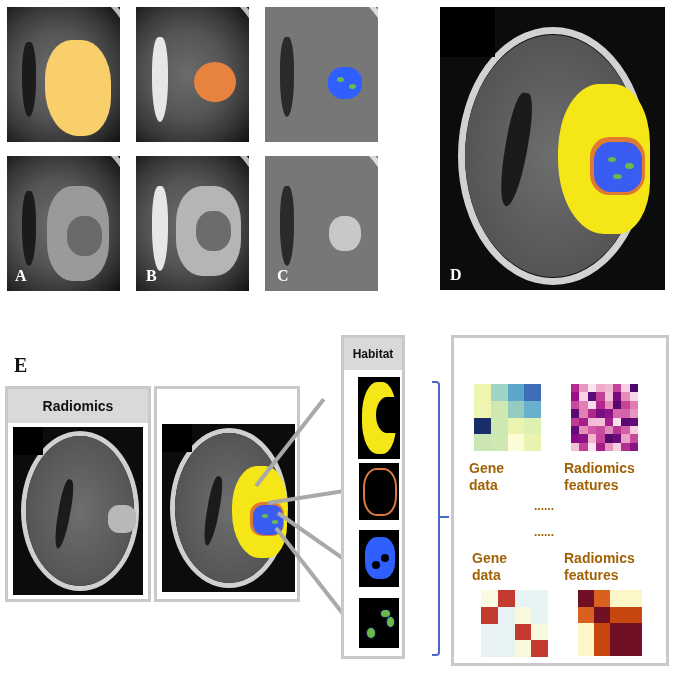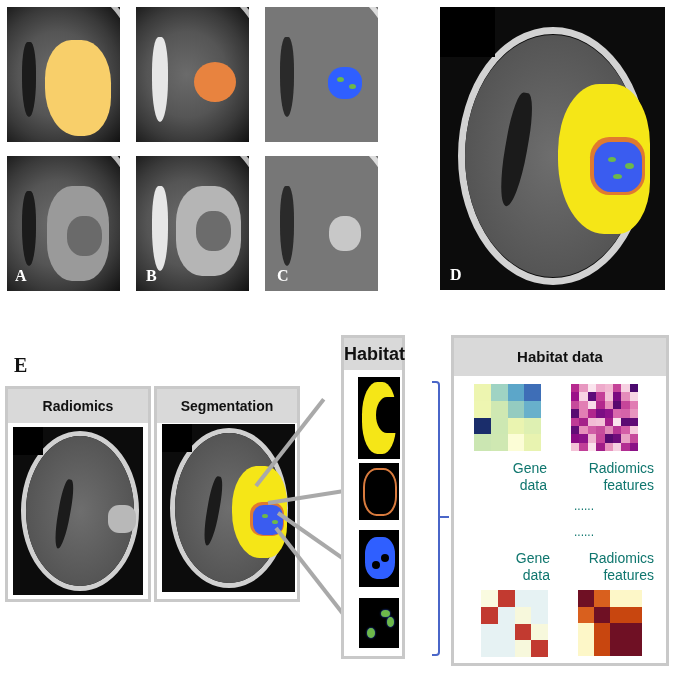--- a/index.html
+++ b/index.html
@@ -9,21 +9,21 @@
   .mri .bg{position:absolute;inset:0;background:radial-gradient(ellipse at 45% 50%,#6b6b6b 0%,#555 45%,#3a3a3a 70%,#111 100%);}
   .skull{position:absolute;border:5px solid #cfcfcf;border-radius:50%;box-sizing:border-box;}
   .brain{position:absolute;border-radius:50%;background:radial-gradient(ellipse at 50% 50%,#6e6e6e,#555 70%,#484848);}
   .vent{position:absolute;background:#1b1b1b;border-radius:40% 40% 50% 50%;}
   .panel-letter{position:absolute;font-family:"Liberation Serif",serif;font-weight:bold;color:#fff;font-size:16px;}
   .blob{position:absolute;}
   .box{position:absolute;border:3px solid #c9c9c9;background:#fff;box-sizing:border-box;}
   .box-head{background:#d9d9d9;text-align:center;font-weight:bold;color:#111;}
   .hm{position:absolute;display:grid;}
   .hm div{width:100%;height:100%;}
-  .label{position:absolute;text-align:right;font-weight:normal;color:#0f766e;font-size:14px;line-height:17px;}
+  .label{position:absolute;text-align:left;font-weight:bold;color:#a16207;font-size:14px;line-height:17px;}
   .arrow{position:absolute;height:4px;background:#a9a9a9;transform-origin:0 50%;}
 </style>
 </head>
 <body>
 
 <div class="abs mri" style="left:7px;top:7px;width:113px;height:135px;">
   <div class="bg"></div>
   <div class="skull" style="left:-40px;top:-30px;width:180px;height:230px;border-color:#bdbdbd;"></div>
   <div class="vent" style="left:15px;top:35px;width:14px;height:75px;"></div>
   <div class="blob" style="left:38px;top:33px;width:66px;height:96px;background:#f8cf6a;border-radius:40% 45% 40% 50%;"></div>
@@ -90,41 +90,40 @@
   <div class="abs mri" style="left:5px;top:38px;width:130px;height:168px;background:#0c0c0c;">
     <div class="skull" style="left:8px;top:4px;width:118px;height:160px;border-color:#d0d0d0;"></div>
     <div class="brain" style="left:13px;top:9px;width:108px;height:150px;"></div>
     <div class="abs" style="left:0;top:0;width:30px;height:28px;background:#000;"></div>
     <div class="vent" style="left:45px;top:52px;width:12px;height:70px;transform:rotate(10deg);"></div>
     <div class="blob" style="left:95px;top:78px;width:28px;height:28px;background:#b8b8b8;border-radius:40%;"></div>
   </div>
 </div>
 
 <div class="box" style="left:154px;top:386px;width:146px;height:216px;">
-  <div class="box-head" style="height:34px;line-height:34px;font-size:14px;">Segmentation</div>
   <div class="abs mri" style="left:5px;top:35px;width:133px;height:168px;background:#0c0c0c;">
     <div class="skull" style="left:8px;top:4px;width:118px;height:160px;border-color:#d0d0d0;"></div>
     <div class="brain" style="left:13px;top:9px;width:108px;height:150px;"></div>
     <div class="abs" style="left:0;top:0;width:30px;height:28px;background:#000;"></div>
     <div class="vent" style="left:45px;top:52px;width:12px;height:70px;transform:rotate(10deg);"></div>
     <div class="blob" style="left:70px;top:42px;width:55px;height:92px;background:#f5e617;border-radius:45% 40% 35% 50%;"></div>
     <div class="blob" style="left:88px;top:78px;width:34px;height:34px;background:#e07a30;border-radius:35%;"></div>
     <div class="blob" style="left:91px;top:81px;width:30px;height:30px;background:#3a5cf0;border-radius:35%;"></div>
     <div class="blob" style="left:100px;top:90px;width:6px;height:4px;background:#6db84a;border-radius:50%;"></div>
     <div class="blob" style="left:110px;top:96px;width:6px;height:4px;background:#6db84a;border-radius:50%;"></div>
   </div>
 </div>
 
 <div class="arrow" style="left:256px;top:484px;width:110px;transform:rotate(-52deg);"></div>
 <div class="arrow" style="left:268px;top:501px;width:90px;transform:rotate(-9deg);"></div>
 <div class="arrow" style="left:278px;top:511px;width:94px;transform:rotate(35deg);"></div>
 <div class="arrow" style="left:276px;top:526px;width:116px;transform:rotate(52deg);"></div>
 
 <div class="box" style="left:341px;top:335px;width:64px;height:324px;">
-  <div class="box-head" style="height:32px;line-height:32px;font-size:18px;">Habitat</div>
+  <div class="box-head" style="height:32px;line-height:32px;font-size:12px;">Habitat</div>
   <div class="abs" style="left:14px;top:39px;width:42px;height:82px;background:#000;">
     <div class="blob" style="left:4px;top:5px;width:34px;height:72px;background:#f5e617;border-radius:45% 40% 40% 45%;"></div>
     <div class="blob" style="left:18px;top:20px;width:22px;height:36px;background:#000;border-radius:50% 10% 10% 50%;"></div>
   </div>
   <div class="abs" style="left:15px;top:125px;width:40px;height:57px;background:#000;">
     <div class="blob" style="left:4px;top:5px;width:30px;height:44px;border:2px solid #d97b3e;border-radius:40%;"></div>
   </div>
   <div class="abs" style="left:15px;top:192px;width:40px;height:57px;background:#000;">
     <div class="blob" style="left:6px;top:7px;width:30px;height:42px;background:#2f5fff;border-radius:40%;"></div>
     <div class="blob" style="left:22px;top:24px;width:8px;height:8px;background:#000;border-radius:50%;"></div>
@@ -134,21 +133,20 @@
     <div class="blob" style="left:22px;top:12px;width:9px;height:7px;background:#6db84a;border-radius:50%;box-shadow:0 0 2px #2f5fff;"></div>
     <div class="blob" style="left:28px;top:19px;width:7px;height:10px;background:#6db84a;border-radius:50%;box-shadow:0 0 2px #2f5fff;"></div>
     <div class="blob" style="left:8px;top:30px;width:8px;height:10px;background:#6db84a;border-radius:50%;box-shadow:0 0 2px #2f5fff;"></div>
   </div>
 </div>
 
 <div class="abs" style="left:432px;top:381px;width:6px;height:271px;border:2px solid #4a66c8;border-left:none;border-radius:0 4px 4px 0;"></div>
 <div class="abs" style="left:439px;top:516px;width:10px;height:2px;background:#4a66c8;"></div>
 
 <div class="box" style="left:451px;top:335px;width:218px;height:331px;">
-  <div class="box-head" style="height:38px;line-height:38px;font-size:15px;">Habitat data</div>
 
   <div class="hm" style="left:20px;top:46px;width:67px;height:67px;grid-template-columns:repeat(4,1fr);grid-template-rows:repeat(4,1fr);">
     <div style="background:#edf5b0"></div>
       <div style="background:#9fd3c3"></div>
       <div style="background:#5ca6c9"></div>
       <div style="background:#3e6eb7"></div>
     <div style="background:#eef6b1"></div>
       <div style="background:#cfe8b2"></div>
       <div style="background:#94cbc0"></div>
       <div style="background:#68b0cb"></div>

